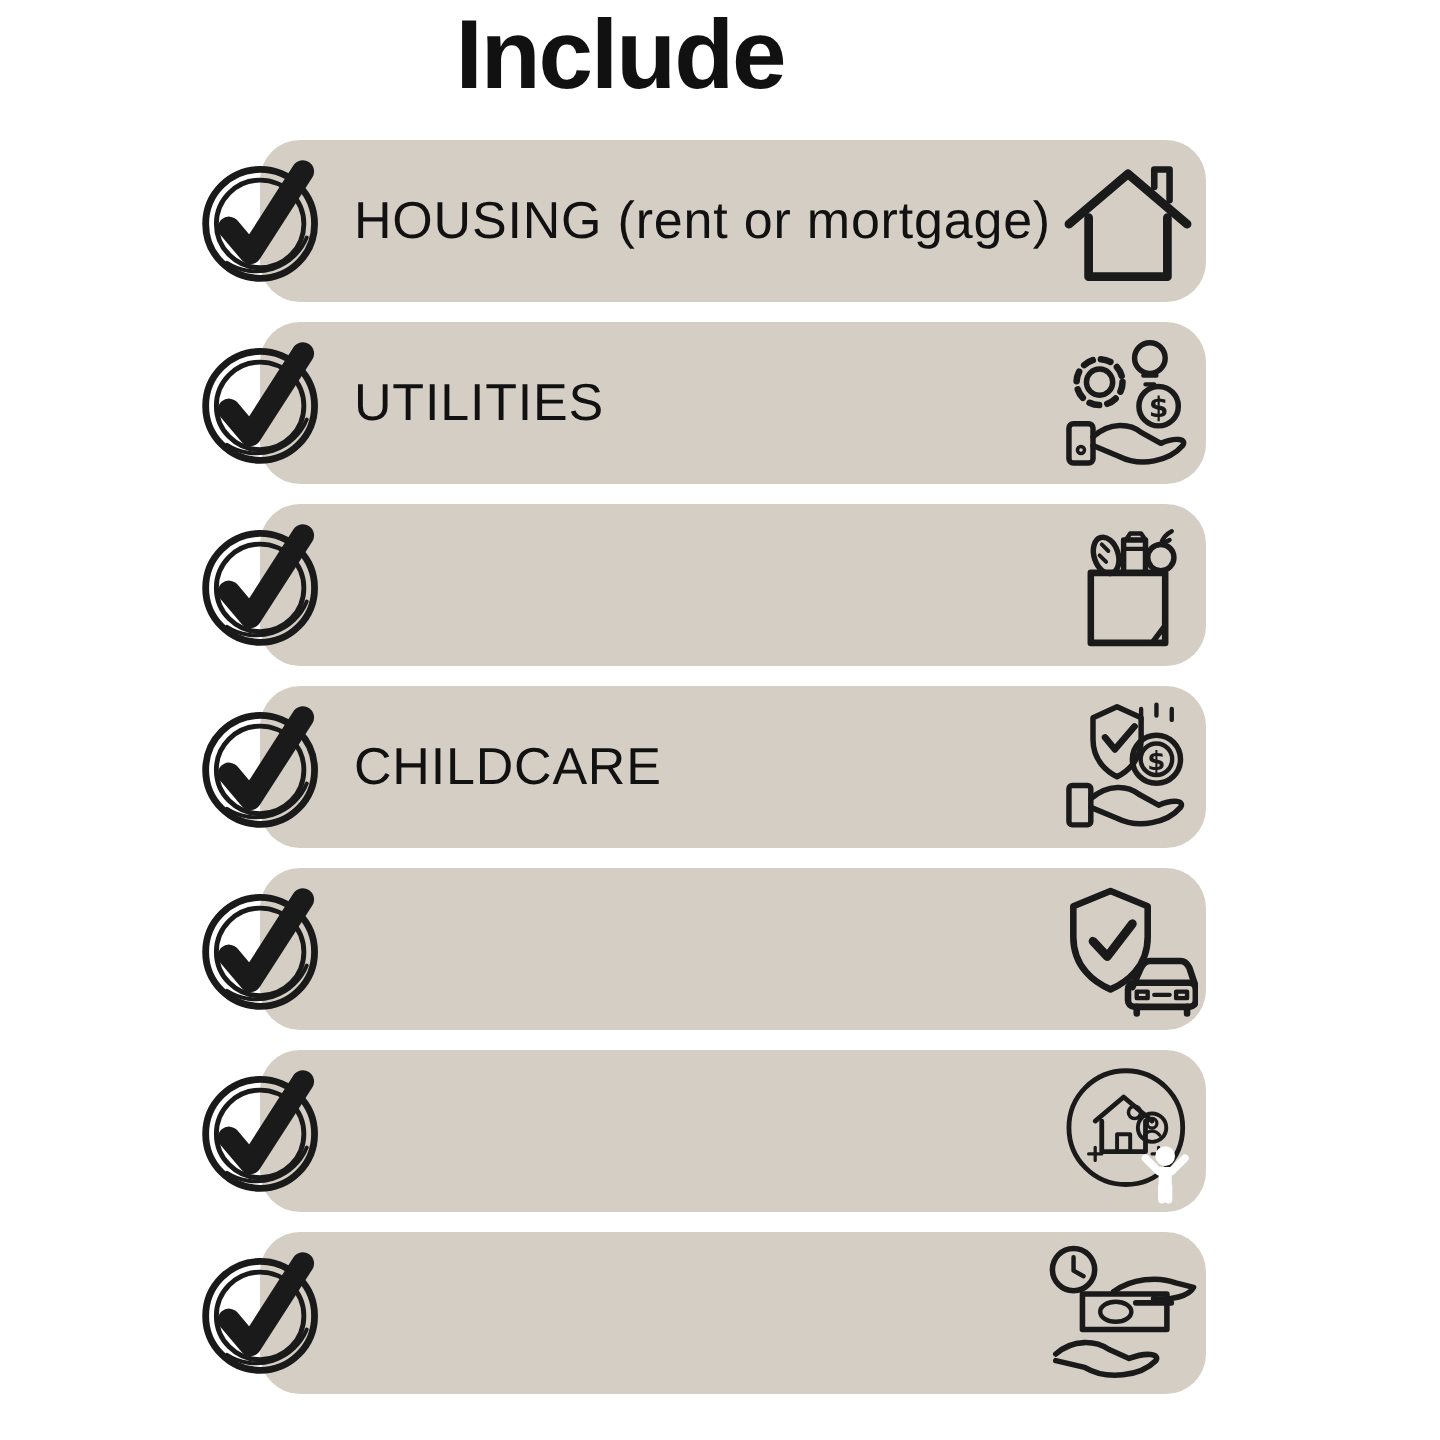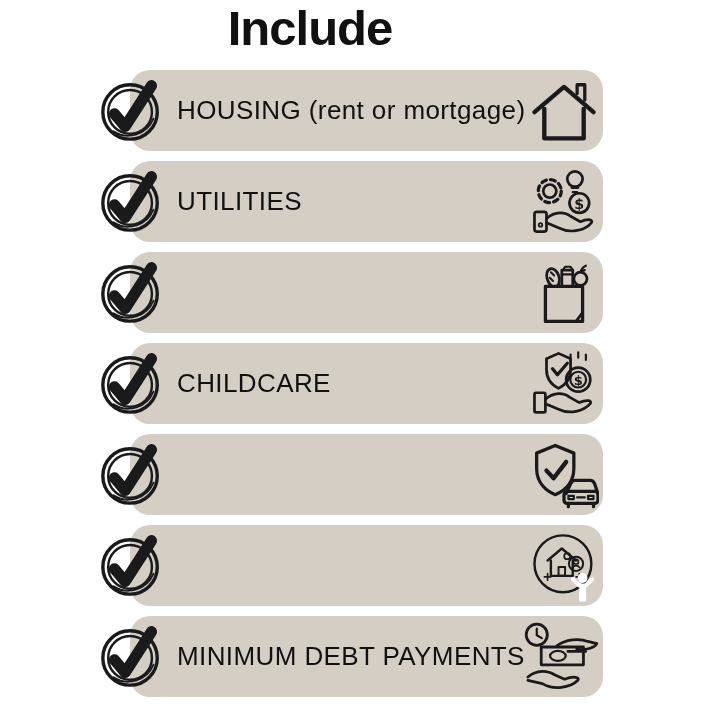--- a/index.html
+++ b/index.html
@@ -195,21 +195,20 @@
 
     <div class="row">
       <span class="check">
         <svg viewBox="0 0 72 72">
           <circle class="s" cx="34" cy="38" r="28" stroke-width="3.5"></circle>
           <circle class="s" cx="34" cy="38" r="22.5" stroke-width="2.5"></circle>
           <path class="s" d="M58 45 A28 28 0 0 1 17 58" stroke-width="2"></path>
           <path class="s" d="M18 40 L29 53 L56 11" stroke-width="11.5"></path>
         </svg>
       </span>
-      <span class="label">MINIMUM DEBT PAYMENTS</span>
       <span class="right-icon" style="width:80px;">
         <svg viewBox="0 0 72 64">
           <circle class="s" cx="16" cy="12" r="9.5" stroke-width="2.5"></circle>
           <path class="s" d="M16 6.5 v6 l4.5 2.5" stroke-width="2"></path>
           <rect class="s" x="20" y="23" width="38" height="16" stroke-width="2.5"></rect>
           <path class="s" d="M28 31 a7 4.5 0 1 0 14 0 a7 4.5 0 1 0 -14 0" stroke-width="2"></path>
           <path class="s" d="M34 22 C42 16 54 15 62 18 L70 20 C68 24 60 26 52 25 M44 27 h16" stroke-width="2.5"></path>
           <path class="s" d="M8 50 C16 43 26 44 32 48 L41 52 C49 49 55 50 53 53 C46 60 31 62 21 56 L8 53" stroke-width="2.5"></path>
         </svg>
       </span>

